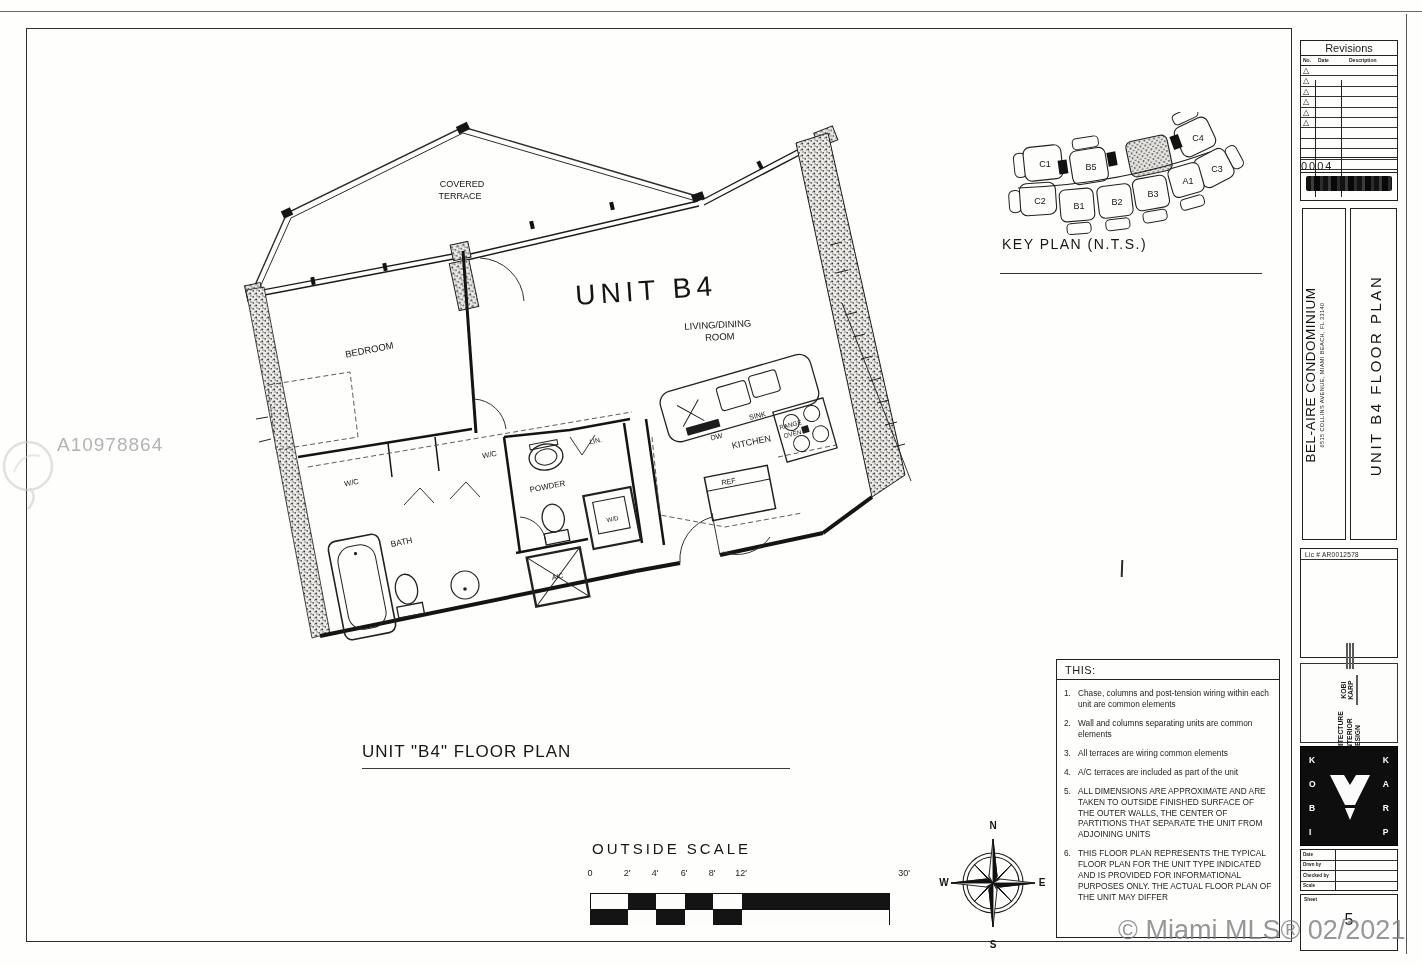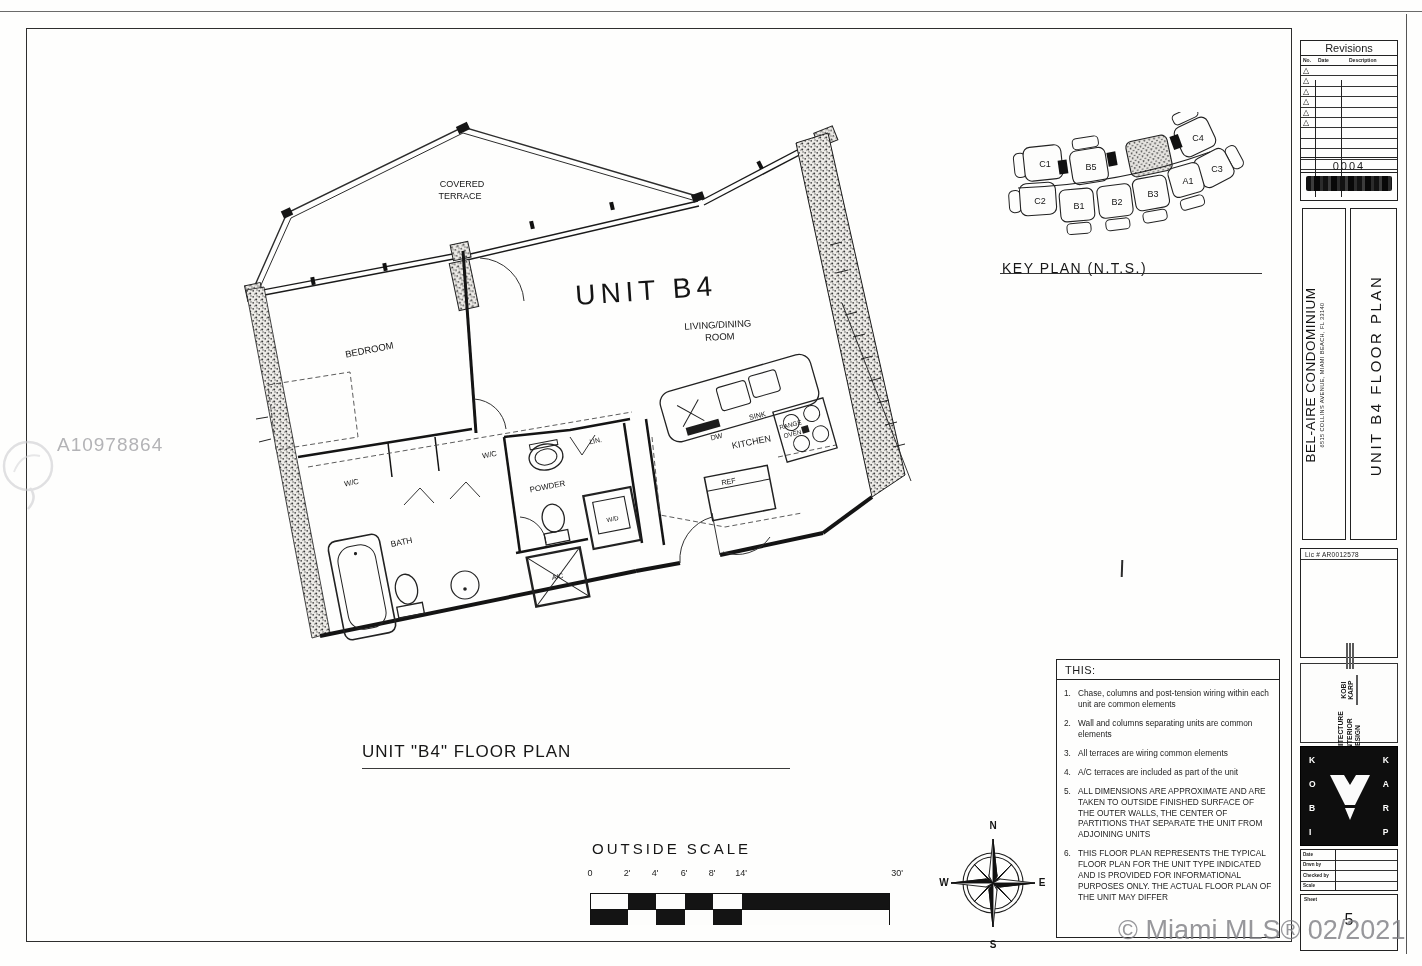--- a/index.html
+++ b/index.html
@@ -18,39 +18,39 @@
   .plan-title-rule{left:362px;top:768px;width:428px;border-top:1.6px solid #3a3a3a;}
   
   .gs-title{left:592px;top:840px;font-size:15px;letter-spacing:3px;color:#151515;}
   .gs-ticks{left:590px;top:868px;width:300px;height:12px;}
   .gs-ticks span{position:absolute;transform:translateX(-50%);font-size:9px;color:#222;}
   .gs-bar{left:590px;top:893px;width:300px;height:32px;border:1.6px solid #111;box-sizing:border-box;}
   .gs-row{display:flex;height:50%;}
   .gs-seg{height:100%;}
   .sw{background:#fdfdfc;} .sb{background:#141414;}
   
-  .kp-label{left:1002px;top:260px;font-size:14px;letter-spacing:1.5px;color:#161616;}
+  .kp-label{left:1002px;top:236px;font-size:14px;letter-spacing:1.5px;color:#161616;}
   .kp-rule{left:1000px;top:273px;width:262px;border-top:1.4px solid #333;}
   
   .notes{left:1056px;top:659px;width:224px;height:279px;border:1.7px solid #222;box-sizing:border-box;background:#fefefd;}
   .notes-title{font-size:11px;letter-spacing:.5px;padding:4px 0 3px 8px;border-bottom:1.2px solid #222;}
   .note-item{display:flex;gap:4px;margin:8px 7px 0 7px;font-size:8.3px;line-height:1.32;color:#1d1d1d;}
   .note-item .n{flex:0 0 10px;}
   
   .rev{left:1300px;top:22px;width:98px;height:133px;border:1.6px solid #222;box-sizing:border-box;margin-top:18px;}
   .rev-title{font-size:11px;text-align:center;border-bottom:1.3px solid #222;padding:1px 0;}
   .rev-colhead{position:relative;height:9px;border-bottom:1px solid #222;font-size:5px;color:#222;}
   .rev-colhead b{position:absolute;top:1px;font-weight:bold;}
   .rev-rows{position:relative;height:104px;}
   .rev-row{height:9.4px;border-bottom:1px solid #333;position:relative;}
   .rev-row .tri{position:absolute;left:2px;top:0px;font-size:8px;line-height:9px;color:#111;}
   .rev-v1{position:absolute;left:14px;top:14px;height:117px;border-left:1.1px solid #222;}
   .rev-v2{position:absolute;left:40px;top:14px;height:117px;border-left:1.1px solid #222;}
   .stampbox{left:1300px;top:157px;width:98px;height:44px;border:1.6px solid #222;box-sizing:border-box;}
-  .stamp-num{font-size:11px;text-align:center;letter-spacing:2px;padding-top:2px;}
+  .stamp-num{font-size:11px;letter-spacing:2px;padding-top:2px;}
   .scribble{margin:4px 5px 0 5px;height:15px;background:repeating-linear-gradient(90deg,#121212 0 5px,#3c3c3c 5px 8px,#080808 8px 14px,#2c2c2c 14px 17px);border-radius:2px;}
   .vbox{border:1.6px solid #222;box-sizing:border-box;background:#fefefd;}
   .vrot{position:absolute;transform:rotate(-90deg);text-align:center;}
   .proj-name{font-size:13.5px;letter-spacing:.5px;color:#141414;}
   .proj-addr{font-size:5.6px;letter-spacing:.4px;margin-top:1px;color:#222;}
   .sheet-title-v{font-size:15px;letter-spacing:2.5px;color:#141414;}
   .licbox{left:1300px;top:548px;width:98px;height:110px;border:1.6px solid #222;box-sizing:border-box;}
   .lic-line{font-size:6.5px;padding:2px 0 1px 4px;border-bottom:1px solid #333;letter-spacing:.3px;}
   .card{left:1300px;top:663px;width:98px;height:80px;border:1.6px solid #333;box-sizing:border-box;background:#fdfdfc;}
   .card-inner{position:absolute;width:80px;height:98px;left:9px;top:-9px;transform:rotate(-90deg);display:flex;flex-direction:row;align-items:center;justify-content:center;gap:6px;}
@@ -356,22 +356,22 @@
       </div>
   </div>
 
   <div class="abs gs-title">OUTSIDE SCALE</div>
   <div class="abs gs-ticks">
     <span style="left:0">0</span>
     <span style="left:37px">2'</span>
     <span style="left:65px">4'</span>
     <span style="left:94px">6'</span>
     <span style="left:122px">8'</span>
-    <span style="left:151px">14'</span>
-    <span style="left:307px">30'</span>
+    <span style="left:151px">12'</span>
+    <span style="left:314px">30'</span>
   </div>
   <div class="abs gs-bar">
     <div class="gs-row">
       <div class="gs-seg sw" style="width:37px"></div>
         <div class="gs-seg sb" style="width:28px"></div>
       <div class="gs-seg sw" style="width:29px"></div>
         <div class="gs-seg sb" style="width:28px"></div>
       <div class="gs-seg sw" style="width:29px"></div>
         <div class="gs-seg sb" style="flex:1"></div>
     </div>

